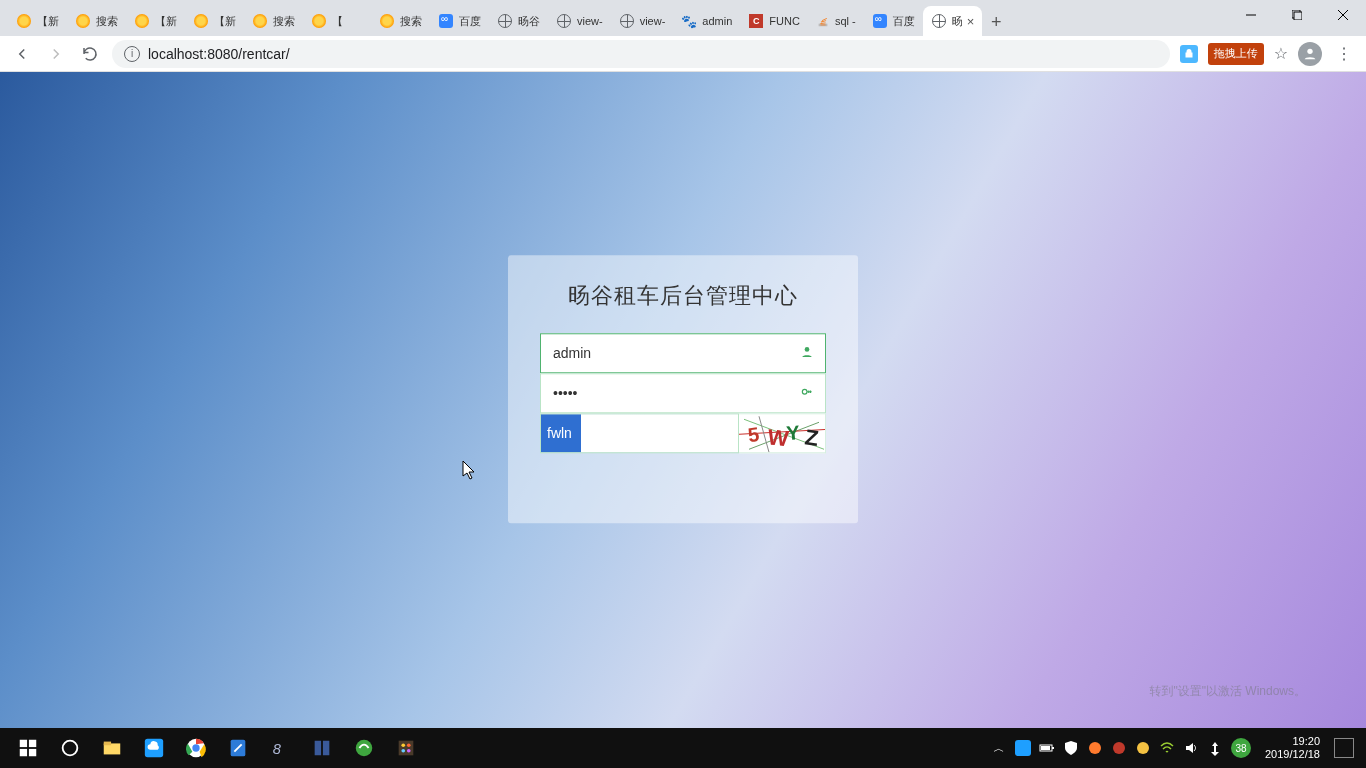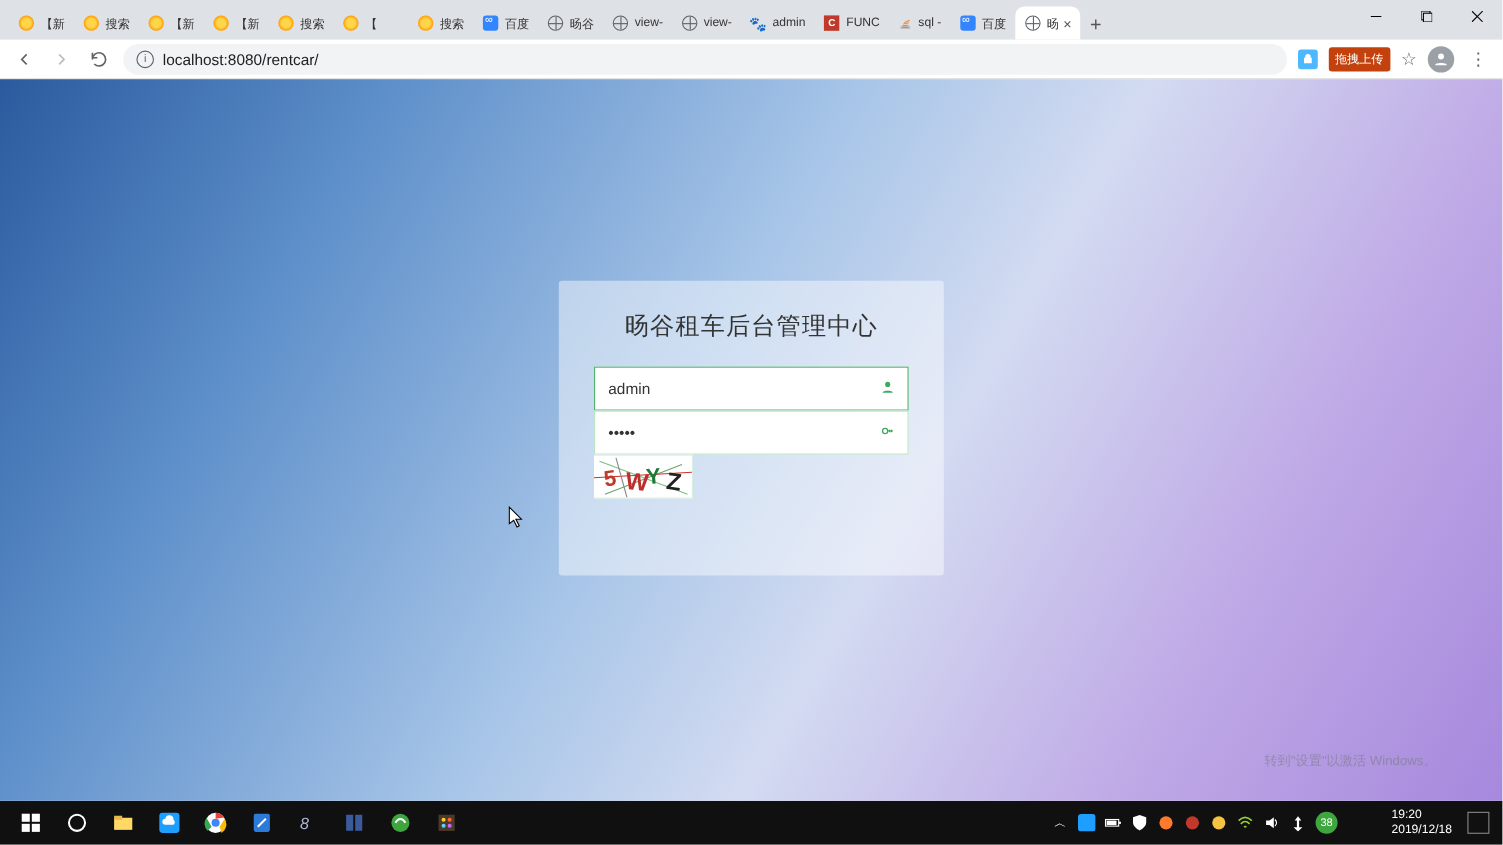--- a/index.html
+++ b/index.html
@@ -51,21 +51,21 @@
   .watermark .wm2{ font-size:12px; margin-top:2px;}
   
   
   .taskbar{ width:100%; height:40px; background:#101010; display:flex; align-items:center; padding:0 8px; color:#fff; font-size:11px;}
   .tb-left{ display:flex; align-items:center; gap:2px;}
   .tb-item{ width:40px; height:40px; display:flex; align-items:center; justify-content:center; cursor:pointer;}
   .tb-item svg{ width:22px; height:22px;}
   .tb-spacer{ flex:1;}
   .tray{ display:flex; align-items:center; gap:8px; padding-right:4px;}
   .tray-icon{ width:16px; height:16px; display:flex; align-items:center; justify-content:center; cursor:pointer;}
-  .clock{ text-align:left; line-height:1.2; font-size:11px; padding:0 6px; cursor:pointer;margin-left:35px;}
+  .clock{ text-align:right; line-height:1.2; font-size:11px; padding:0 6px; cursor:pointer;}
   .notif{ width:20px; height:20px; border:1px solid #888; cursor:pointer;}
   
   
   .fv-sun{ width:14px;height:14px; background:radial-gradient(circle,#ffd54a 40%,#ff9a00 70%); border-radius:50%;}
   .fv-baidu{ width:14px;height:14px; background:#3385ff; border-radius:3px; position:relative;}
   .fv-baidu::after{content:"∞"; color:#fff; font-size:10px; position:absolute; left:2px; top:-1px;}
   .fv-globe{ width:14px;height:14px; border:1.5px solid #5f6368; border-radius:50%; position:relative;}
   .fv-globe::before{content:""; position:absolute; left:50%; top:0; bottom:0; width:1px; background:#5f6368;}
   .fv-globe::after{content:""; position:absolute; top:50%; left:0; right:0; height:1px; background:#5f6368;}
   .fv-paw{ color:#3385ff; font-size:13px;}
@@ -255,20 +255,21 @@
     
     <div class="field pwd">
       <input type="password" value="•••••" style="">
       <span class="ficon"><svg width="14" height="14" viewBox="0 0 24 24">
             <circle cx="8" cy="12" r="4" fill="none" stroke="#3fa85f" stroke-width="2"></circle>
             <path d="M12 12h8m-2-2v4m-3-4v4" stroke="#3fa85f" stroke-width="2"></path>
           </svg></span>
     </div>
     
     <div class="captcha-row">
+      <input type="text" id="captcha-inp" value="fwln" style="color: rgb(255, 255, 255); background: linear-gradient(to right, rgb(47, 111, 209) 0px, rgb(47, 111, 209) 40px, rgb(255, 255, 255) 40px); padding-left: 6px;">
       <div class="captcha-img">
         <svg viewBox="0 0 90 40" width="90" height="40">
           <line x1="5" y1="5" x2="85" y2="35" stroke="#7bbf7b" stroke-width="1"></line>
           <line x1="10" y1="35" x2="80" y2="8" stroke="#6aa06a" stroke-width="1"></line>
           <line x1="0" y1="20" x2="90" y2="15" stroke="#c9302c" stroke-width="1"></line>
           <line x1="20" y1="2" x2="30" y2="38" stroke="#888" stroke-width="1"></line>
           <text x="10" y="28" font-size="20" fill="#c0392b" font-weight="bold" transform="rotate(-8 10 28)">5</text>
           <text x="28" y="30" font-size="22" fill="#bf2e2e" font-weight="bold" transform="rotate(6 28 30)">W</text>
           <text x="48" y="26" font-size="20" fill="#1e7a38" font-weight="bold" transform="rotate(-5 48 26)">Y</text>
           <text x="65" y="30" font-size="22" fill="#222" font-weight="bold" transform="rotate(8 65 30)">Z</text>

